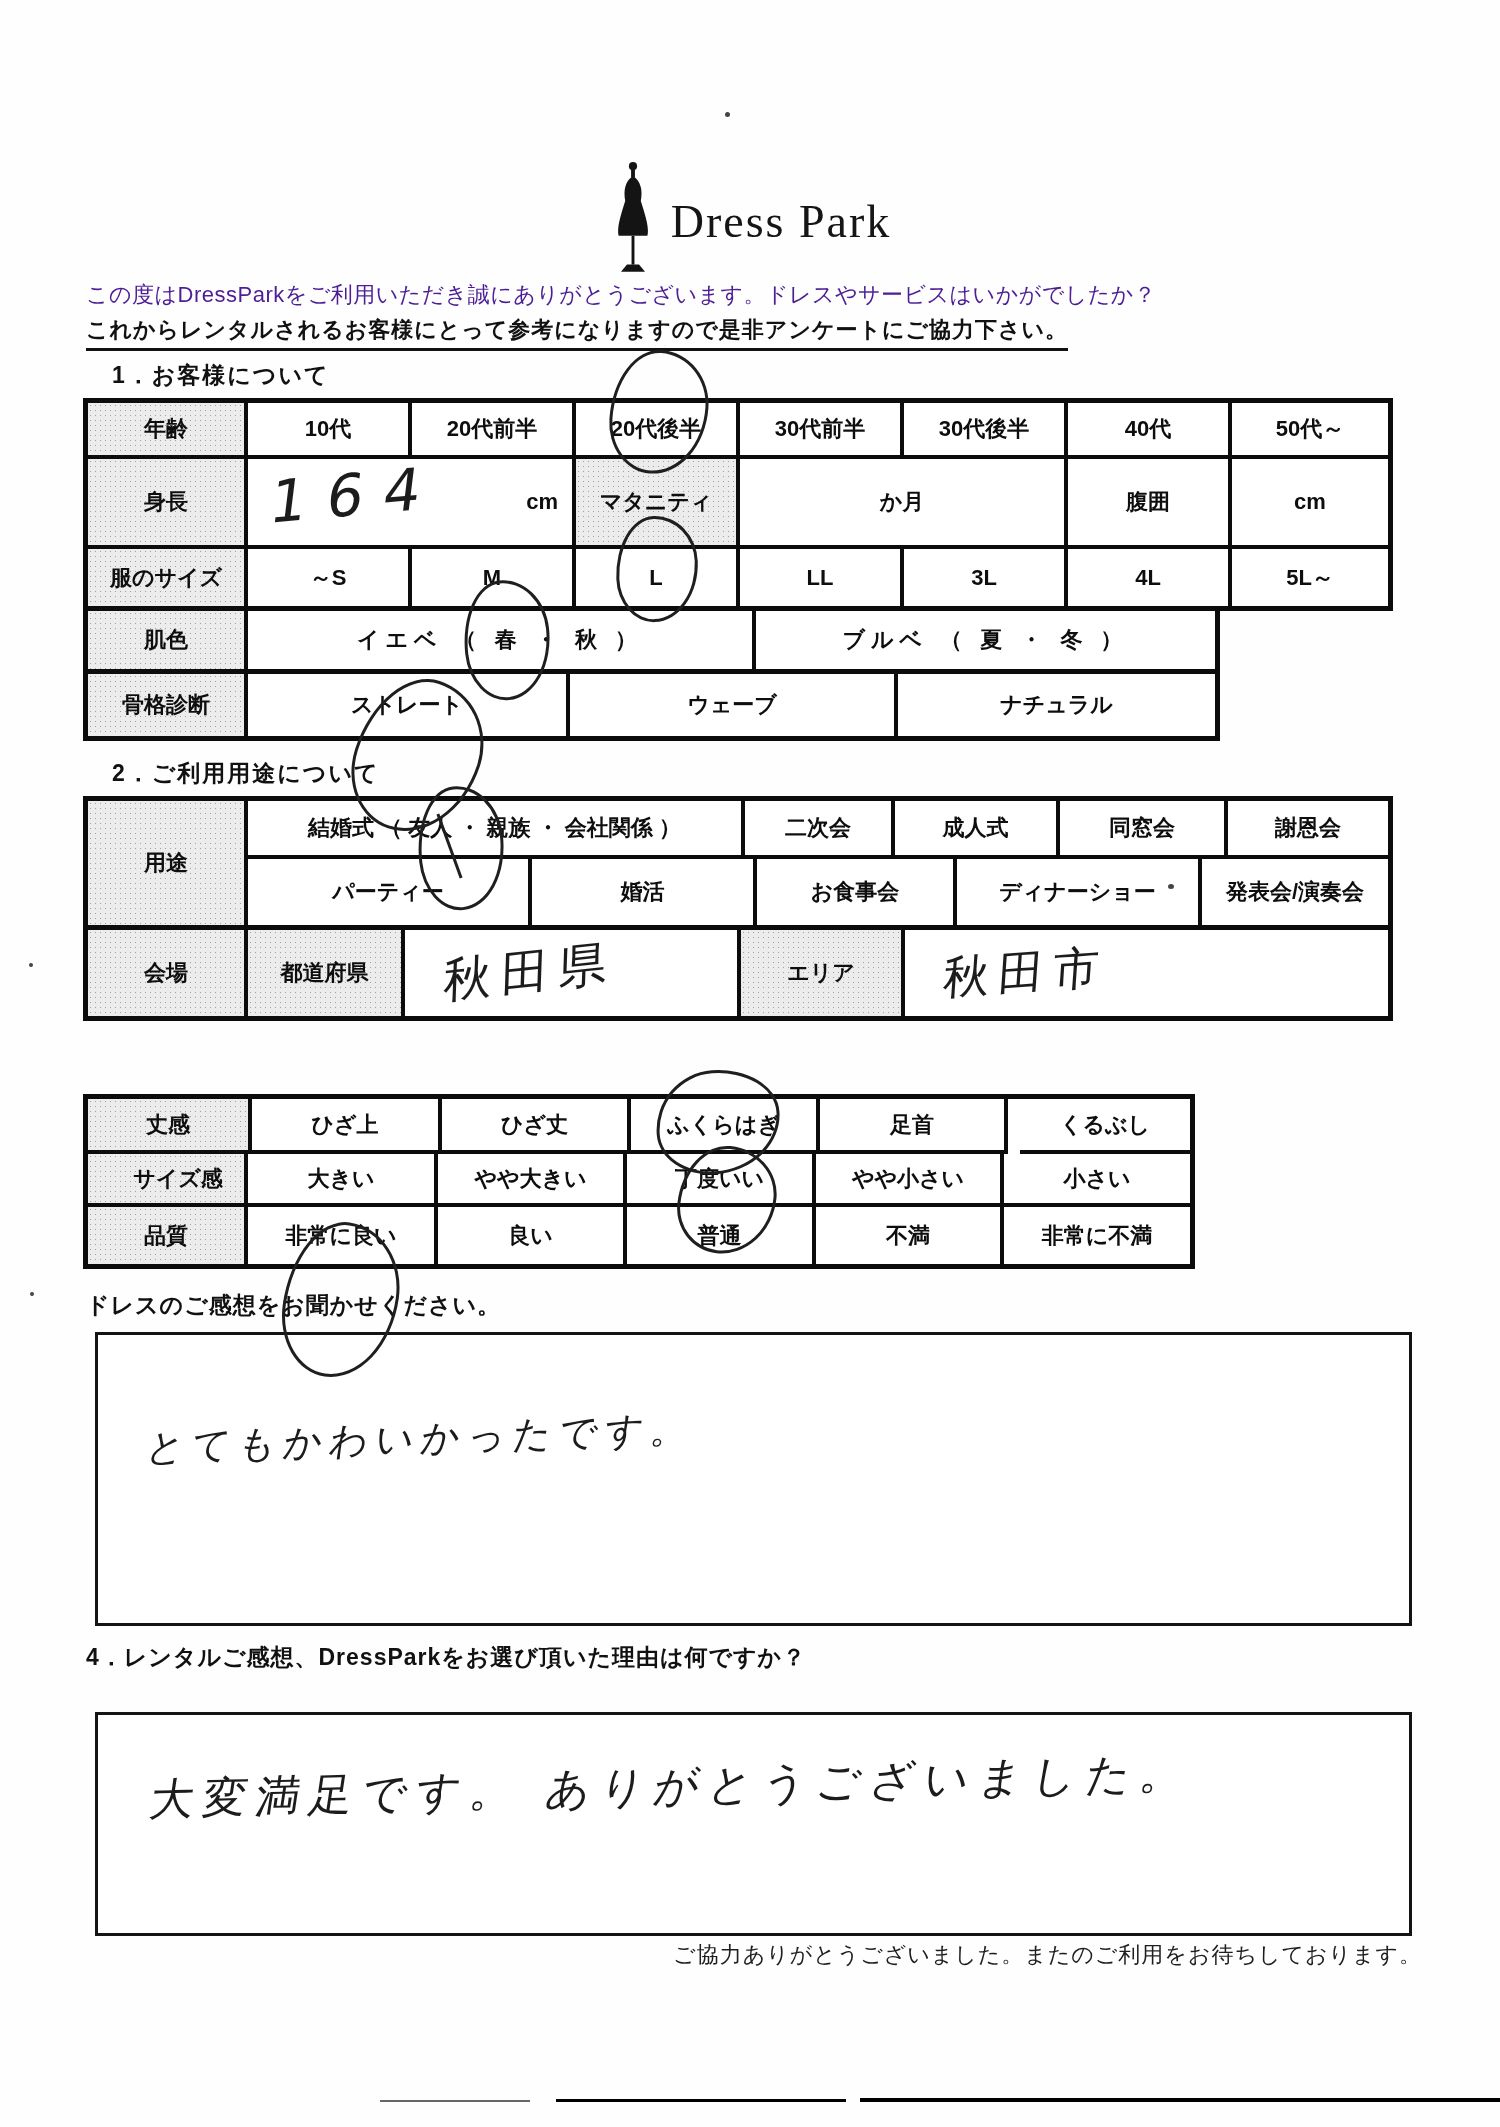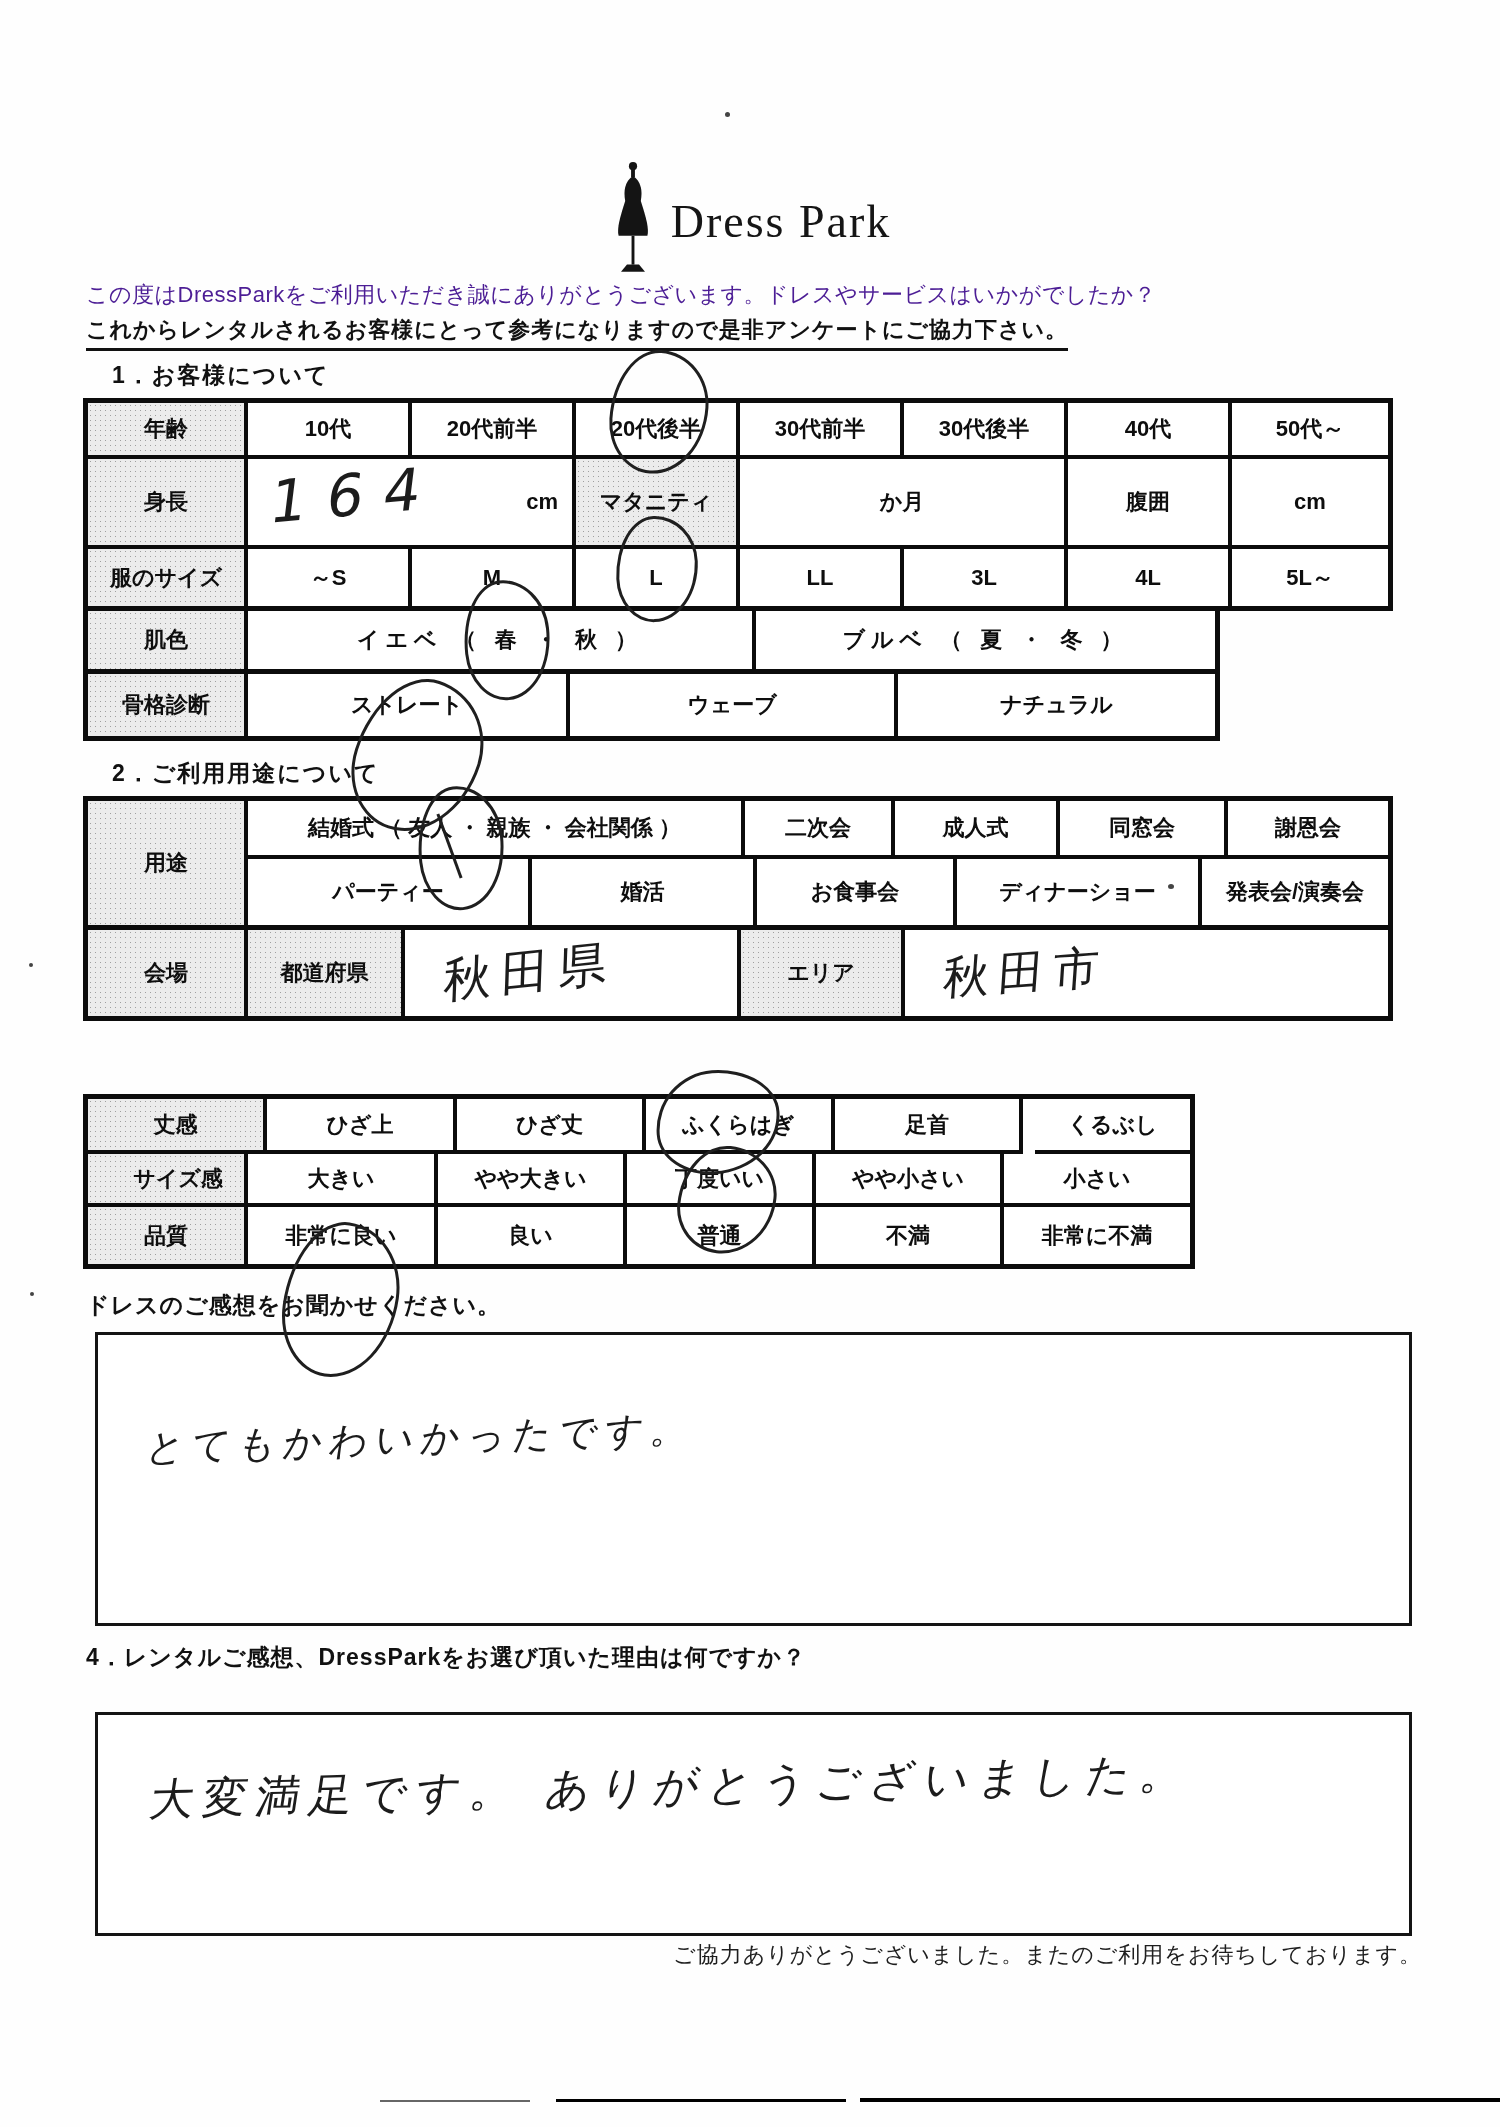--- a/index.html
+++ b/index.html
@@ -172,21 +172,21 @@
         </div>
       </div>
     </div>
   </div>
 
   <div class="abs sec-title" style="left:112px; top:1097px;">3．ドレスについて</div>
 
   <div class="abs" style="left:83px; top:1094px;">
     <div class="t" style="width:1112px;">
       <div class="r" style="height:55px;">
-        <div class="c sh" style="width:179px;">丈感</div>
+        <div class="c sh" style="width:164px;">丈感</div>
         <div class="c" style="width:190px;">ひざ上</div>
         <div class="c" style="width:189px;">ひざ丈</div>
         <div class="c" style="width:189px;">ふくらはぎ</div>
         <div class="c" style="width:188px;">足首</div>
         <div class="c" style="flex:1;margin-left:12px;">くるぶし</div>
       </div>
       <div class="r" style="height:53px;">
         <div class="c sh" style="width:160px;padding-left:24px;">サイズ感</div>
         <div class="c" style="width:190px;">大きい</div>
         <div class="c" style="width:189px;">やや大きい</div>

